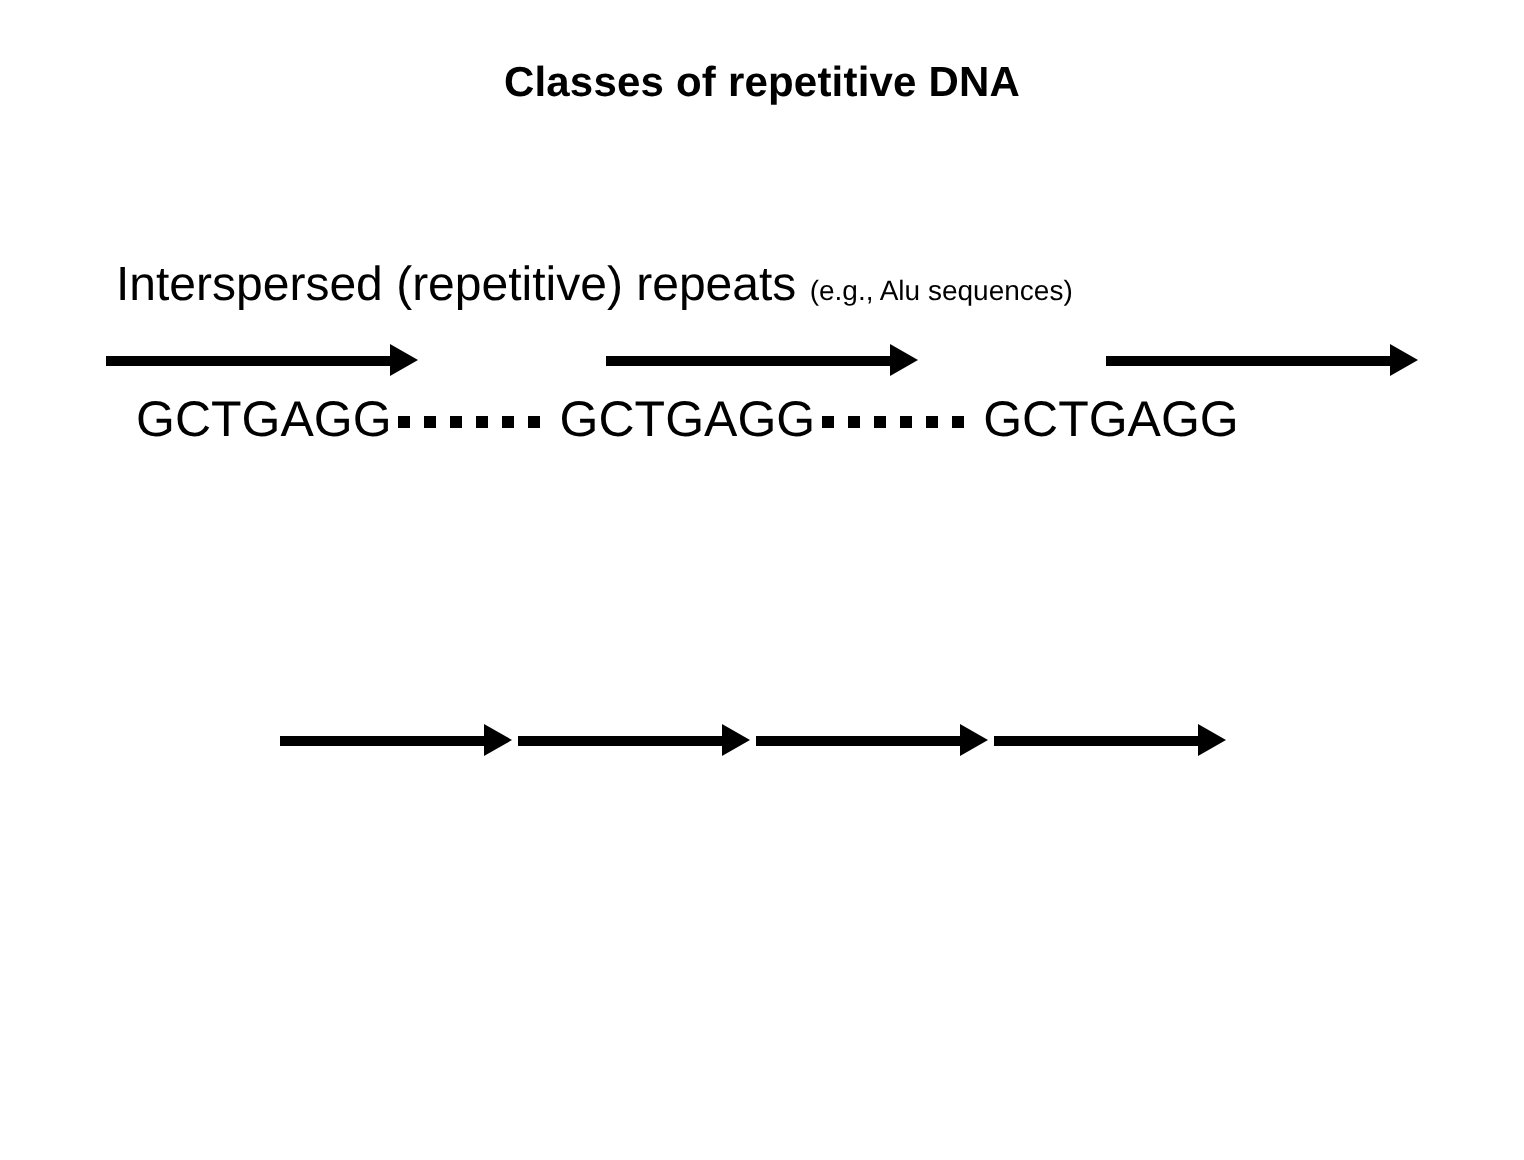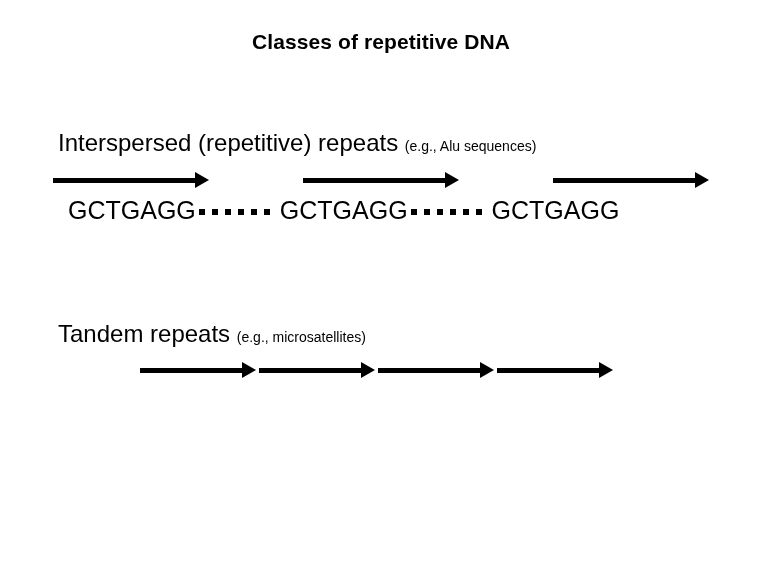--- a/index.html
+++ b/index.html
@@ -134,21 +134,20 @@
       <div class="head" style="left:142px;"></div>
     </div>
     <div class="arrow" style="left:553px; width:156px;">
       <div class="shaft" style="width:142px;"></div>
       <div class="head" style="left:142px;"></div>
     </div>
   </div>
 
   <div class="seq-row" id="seq-interspersed"><span class="seq-unit">GCTGAGG</span><span class="dot-gap"><span class="dots"></span></span><span class="seq-unit">GCTGAGG</span><span class="dot-gap"><span class="dots"></span></span><span class="seq-unit">GCTGAGG</span></div>
 
-  <div class="section-heading" id="heading-tandem"><span>Tandem repeats </span><span class="qualifier">(e.g., microsatellites)</span></div>
 
   <div class="arrow-row" id="arrows-tandem">
     <div class="arrow" style="left:140px; width:116px;">
       <div class="shaft" style="width:102px;"></div>
       <div class="head" style="left:102px;"></div>
     </div>
     <div class="arrow" style="left:259px; width:116px;">
       <div class="shaft" style="width:102px;"></div>
       <div class="head" style="left:102px;"></div>
     </div>

